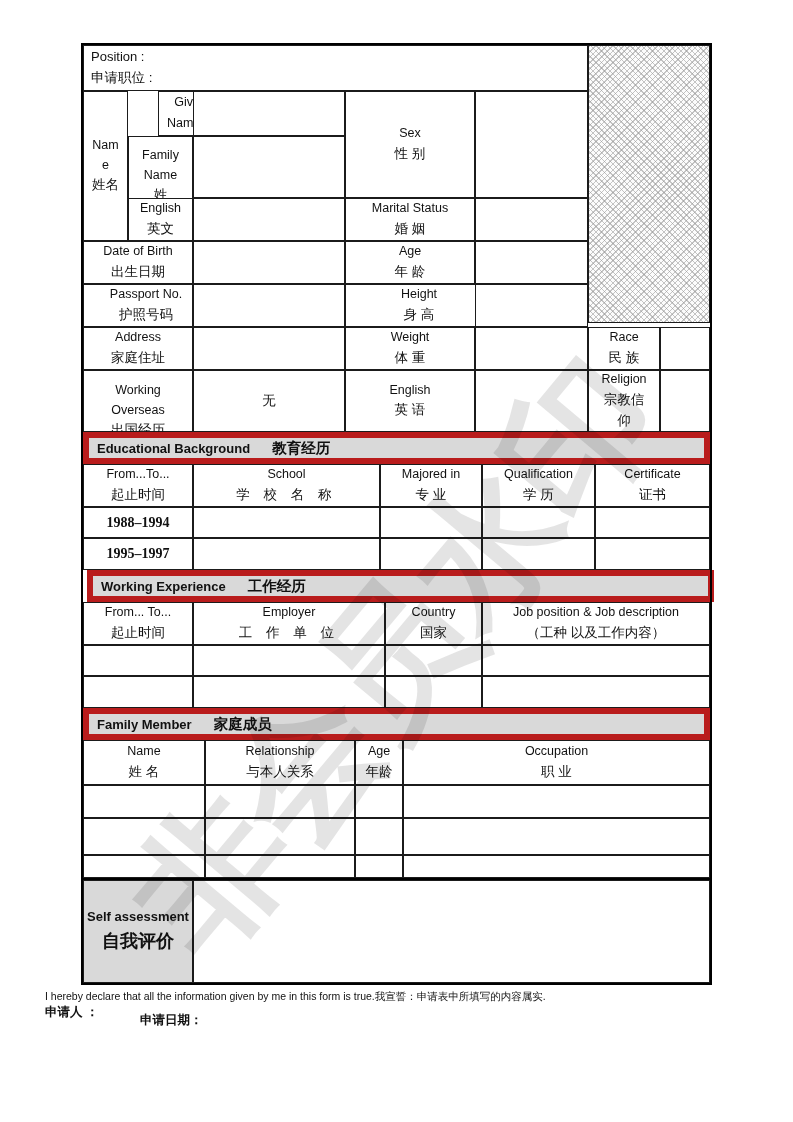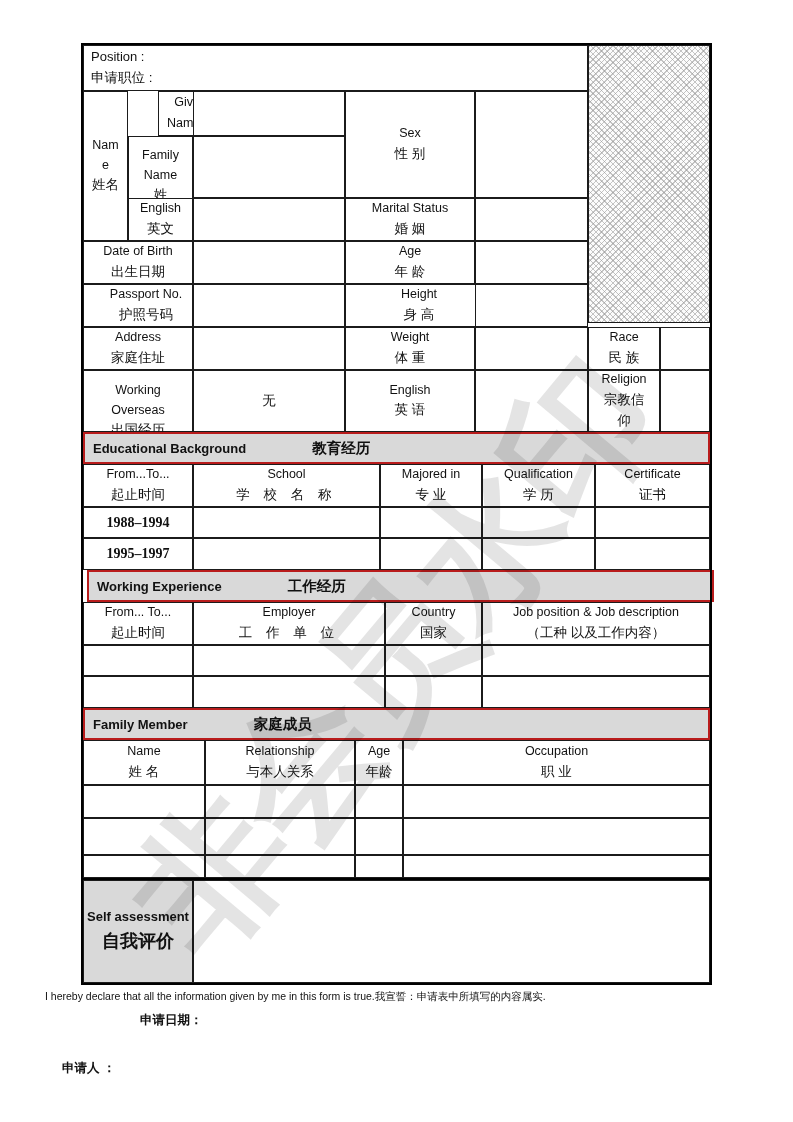--- a/index.html
+++ b/index.html
@@ -6,23 +6,23 @@
   .page{position:relative;width:793px;height:1122px;background:#ffffff;overflow:hidden;
         font-family:"Liberation Sans","DejaVu Sans",sans-serif;color:#111;}
   .cell{position:absolute;box-sizing:border-box;border:1px solid #1b1b1b;background:#fff;
         display:flex;flex-direction:column;align-items:center;justify-content:center;
         text-align:center;font-size:12.5px;line-height:1.55;}
   .cell .en{display:block;}
   .cell .zh{display:block;font-size:13.5px;}
   .inlineflow{display:block;flex-direction:row;padding:2px 4px;}
   .inlineflow .en,.inlineflow .zh{display:inline;}
   .leftalign{align-items:flex-start;text-align:left;padding-left:7px;font-size:13px;}
-  .bar{position:absolute;box-sizing:border-box;border:2px solid #b91c1c;background:#d9d9d9;
+  .bar{position:absolute;box-sizing:border-box;border:6px solid #b91c1c;background:#d9d9d9;
        display:flex;flex-direction:row;align-items:center;padding-left:8px;
-       font-weight:bold;font-size:13px;gap:44px;}
+       font-weight:bold;font-size:13px;}
   .bar .zh{margin-left:22px;font-size:14.5px;}
   .graycell{background:#d9d9d9;font-weight:bold;font-size:13px;}
   .year{font-family:"Liberation Serif","DejaVu Serif",serif;font-weight:bold;font-size:14px;}
   .photo{background:
       repeating-linear-gradient(45deg, rgba(150,150,150,.55) 0 1px, transparent 1px 4px),
       repeating-linear-gradient(135deg, rgba(150,150,150,.55) 0 1px, transparent 1px 4px),
       #fcfcfc;}
   .frame{position:absolute;box-sizing:border-box;border:2.5px solid #000;background:transparent;
          pointer-events:none;z-index:5;}
   .wnarrow{max-width:72px;margin-top:20px;}
@@ -247,16 +247,16 @@
   <div class="cell graycell" style="left:83px;top:880px;width:110px;height:103px;">
     <span class="en">Self assessment</span>
     <span class="zh" style="font-size:18px;">自我评价</span>
   </div>
   <div class="cell" style="left:193px;top:880px;width:517px;height:103px;"></div>
 
   <div class="frame" style="left:81px;top:43px;width:631px;height:837px;"></div>
   <div class="frame" style="left:81px;top:878px;width:631px;height:107px;"></div>
 
   <div class="smalltext" style="left:45px;top:990px;width:700px;">I hereby declare that all the information given by me in this form is true.我宣誓：申请表中所填写的内容属实.</div>
-  <div class="sigtext" style="left:45px;top:1060px;margin-left:17px;">申请人 ：</div>
+  <div class="sigtext" style="left:45px;top:1004px;">申请人 ：</div>
   <div class="sigtext" style="left:140px;top:1012px;">申请日期：</div>
 
 </div>
 
 </body></html>

